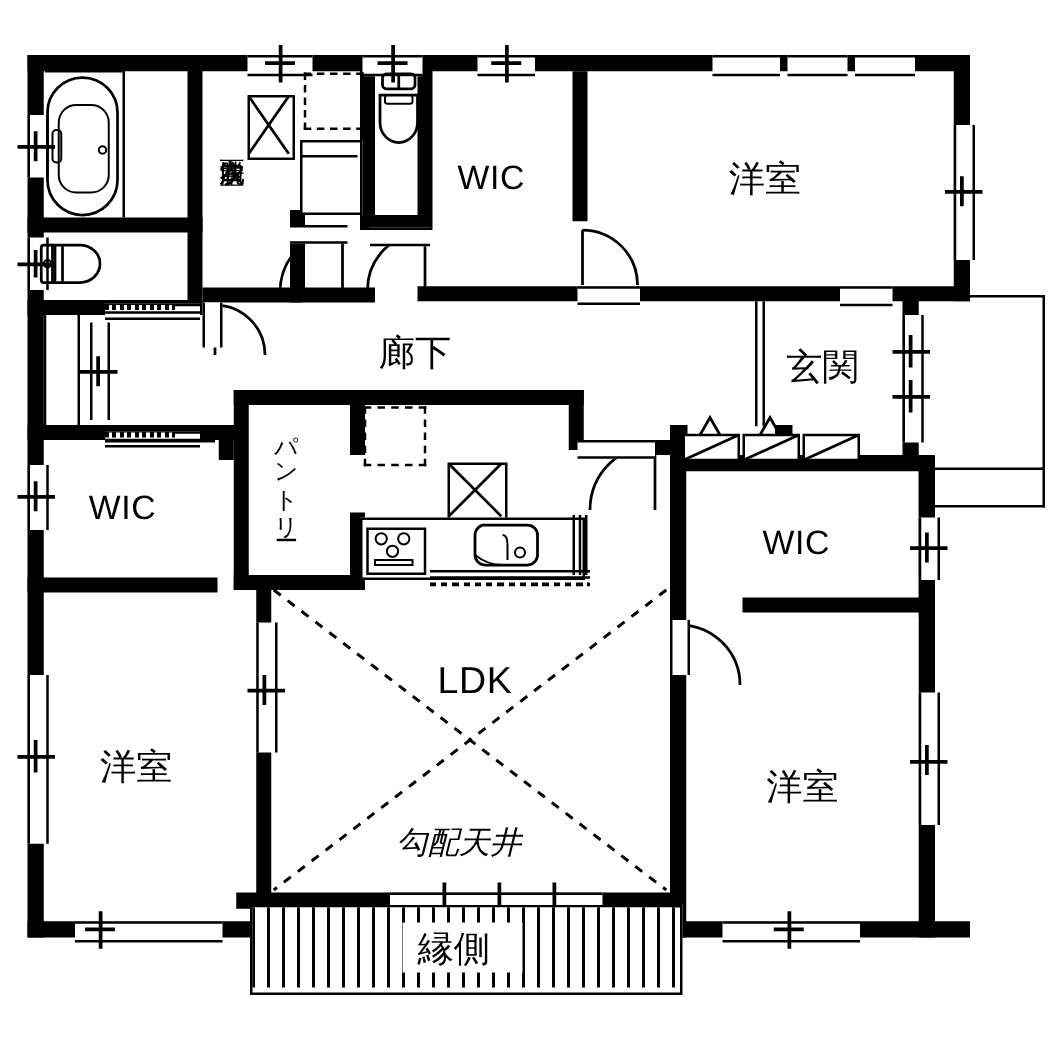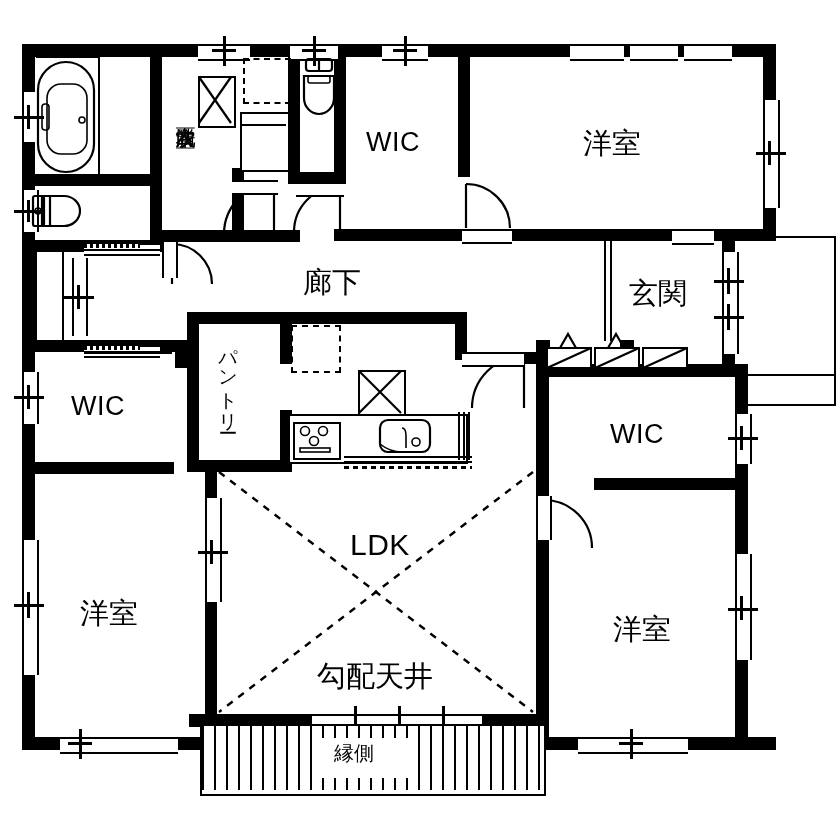--- a/index.html
+++ b/index.html
@@ -317,17 +317,17 @@
   <div class="room-label" style="left:71px;top:391px;font-size:27px;letter-spacing:0.5px;">WIC</div>
 
   <div class="room-label lbl-ja" style="left:80px;top:594px;font-size:29px;">洋室</div>
 
   <div class="room-label" style="left:610px;top:419px;font-size:27px;letter-spacing:0.5px;">WIC</div>
 
   <div class="room-label lbl-ja" style="left:613px;top:610px;font-size:29px;">洋室</div>
 
   <div class="room-label" style="left:350px;top:528px;font-size:30px;letter-spacing:0.5px;">LDK</div>
 
-  <div class="room-label lbl-ja" style="left:317px;top:657px;font-size:29px;">勾配天井</div>
-
-  <div class="room-label lbl-ja" style="left:334px;top:740px;font-size:20px;">縁側</div>
+  <div class="room-label lbl-ja" style="left:317px;top:657px;font-size:25px;font-style:italic;">勾配天井</div>
+
+  <div class="room-label lbl-ja" style="left:334px;top:740px;font-size:29px;">縁側</div>
 
 </div>
 
 </body></html>

